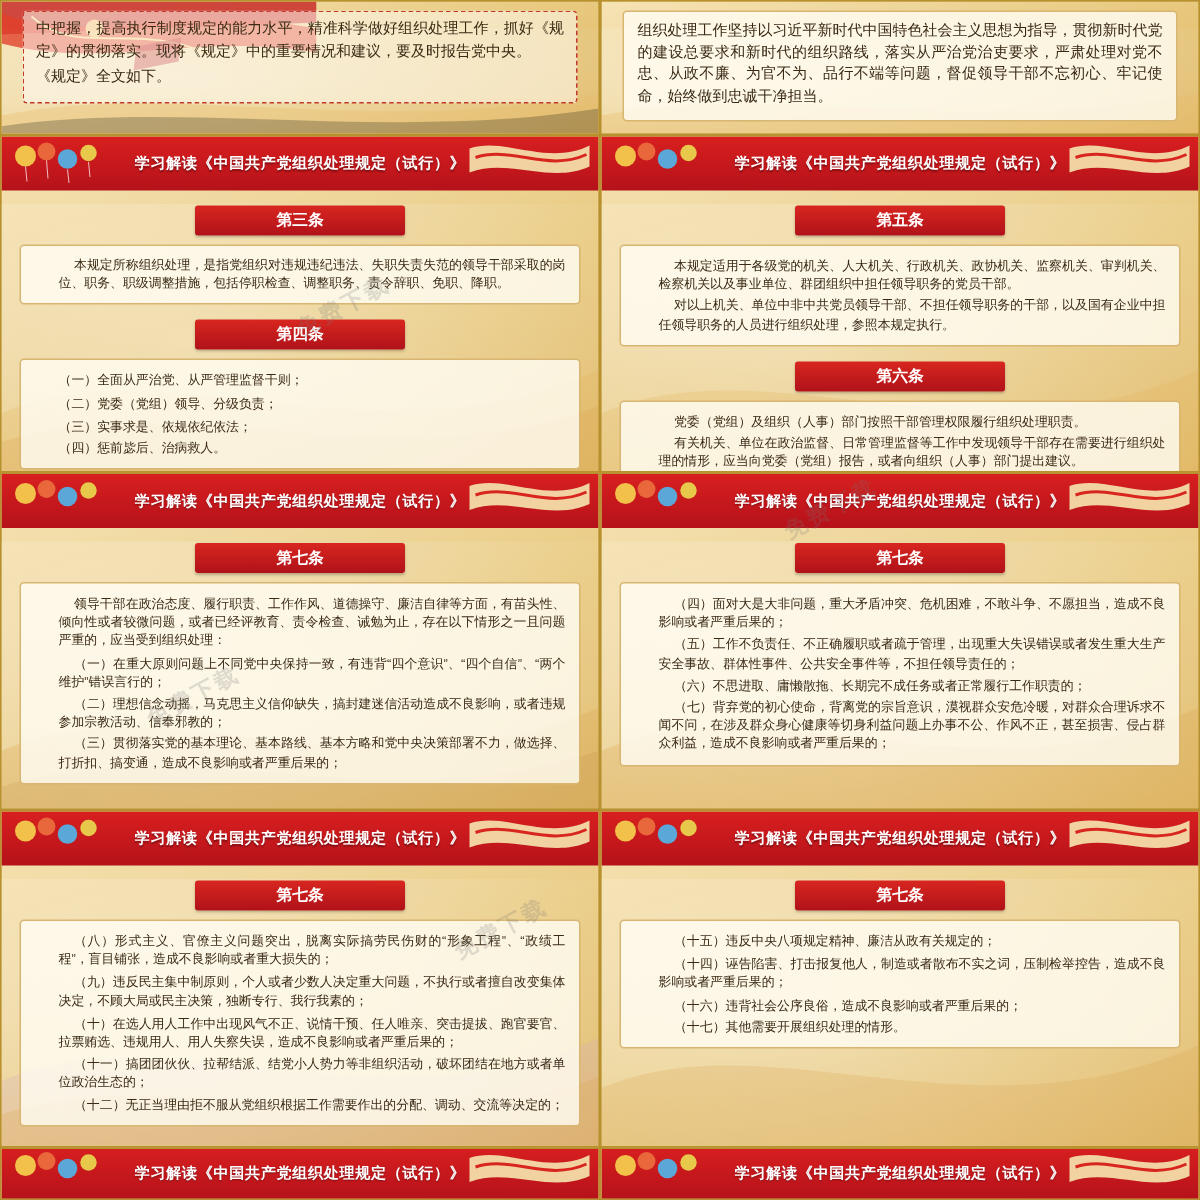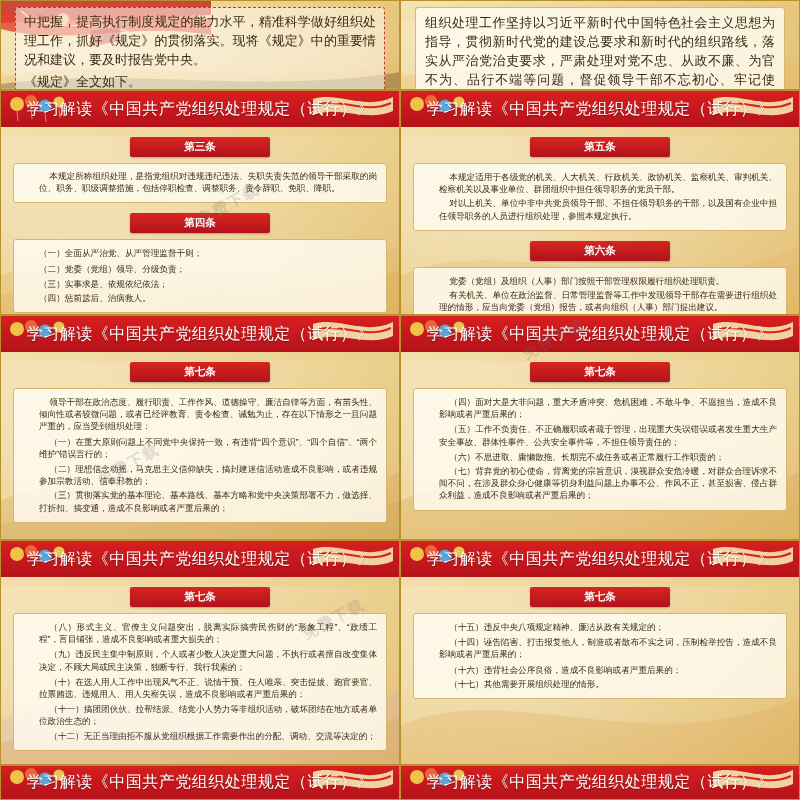--- a/index.html
+++ b/index.html
@@ -51,22 +51,22 @@
     height: 36px;
     background: linear-gradient(180deg, #d81f1f 0%, #b5121a 100%);
     display: flex;
     align-items: center;
     justify-content: center;
     overflow: hidden;
     z-index: 3;
   }
   .banner-title {
     color: #fff;
-    font-size: 16px;
-    font-weight: normal;
+    font-size: 10px;
+    font-weight: bold;
     letter-spacing: 0.5px;
     text-shadow: 0 1px 1px rgba(0,0,0,0.35);
     z-index: 4;
   }
   .banner-left, .banner-right {
     position: absolute;
     top: 0;
     height: 36px;
     width: 92px;
     z-index: 3;
@@ -128,21 +128,21 @@
   .top-slide { padding: 0; }
   .top-inner {
     position: relative;
     z-index: 3;
     padding: 6px 14px;
     box-sizing: border-box;
     height: 100%;
   }
   .top-inner p {
     margin: 0 0 3px 0;
-    font-size: 13px;
+    font-size: 10px;
     line-height: 1.45;
     color: #3a2a14;
     text-align: justify;
   }
   .dashbox {
     border: 1px dashed #c23a2a;
     border-radius: 3px;
     padding: 5px 8px;
     background: rgba(255,252,243,0.55);
     box-sizing: border-box;

